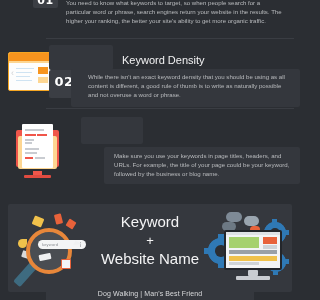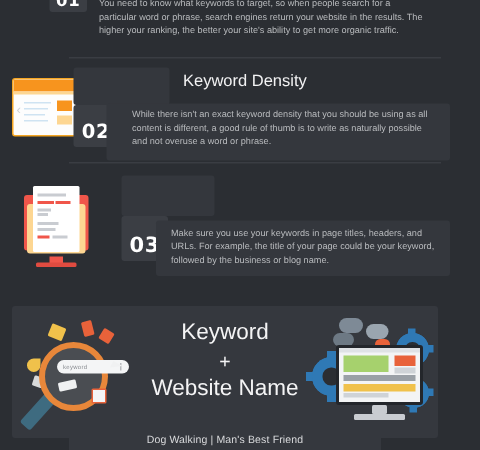--- a/index.html
+++ b/index.html
@@ -210,24 +210,24 @@
       <div class="thumb" style="left:62%;top:38%;width:22%;height:18%;"></div>
       <div class="thumb" style="left:62%;top:64%;width:22%;height:18%;background:#fdd692;"></div>
       <span class="arrowL" style="left:2px;">‹</span>
       <span class="arrowR" style="right:2px;">›</span>
     </div>
   </div>
 
   <div class="panel" style="left:49px; top:5px; width:64px; height:25px;"></div>
 
   <div class="numbox" style="left:49px; top:30px; width:30px; height:28px;">
-    <span style="font-size:13px; padding-bottom:3px;">02</span>
-  </div>
-
-  <div class="headline" style="left:122px; top:8px; width:170px; font-size:11px;">Keyword Density</div>
+    <span style="font-size:13px; padding-bottom:10px;">02</span>
+  </div>
+
+  <div class="headline" style="left:122px; top:14px; width:170px; font-size:11px;">Keyword Density</div>
 
   <div class="panel" style="left:71px; top:29px; width:229px; height:38px;"></div>
 
   <div class="bodytxt" style="left:88px; top:33px; width:200px; font-size:6.1px;">While there isn't an exact keyword density that you should be using as all content is different, a good rule of thumb is to write as naturally possible and not overuse a word or phrase.</div>
 
   <div class="divider" style="left:46px; top:68px; width:248px;"></div>
 </div>
 
 <div class="sec" style="top:110px;height:90px;">
 
@@ -246,23 +246,20 @@
         <div class="ln lnr" style="left:10%;top:75%;width:26%;"></div>
         <div class="ln" style="left:42%;top:75%;width:30%;"></div>
       </div>
       <div class="stand"></div>
       <div class="base"></div>
     </div>
   </div>
 
   <div class="panel" style="left:81px; top:7px; width:62px; height:27px;"></div>
 
-  <div class="numbox" style="left:81px; top:34px; width:31px; height:30px;">
-    <span style="font-size:14px; padding-bottom:3px;">03</span>
-  </div>
 
 
   <div class="panel" style="left:104px; top:37px; width:196px; height:37px;"></div>
 
   <div class="bodytxt" style="left:114px; top:42px; width:178px; font-size:6.1px;">Make sure you use your keywords in page titles, headers, and URLs. For example, the title of your page could be your keyword, followed by the business or blog name.</div>
 </div>
 
 <div id="bottom-panel"></div>
 
 <div class="mag-wrap" style="left:16px; top:212px; width:78px; height:78px;">

